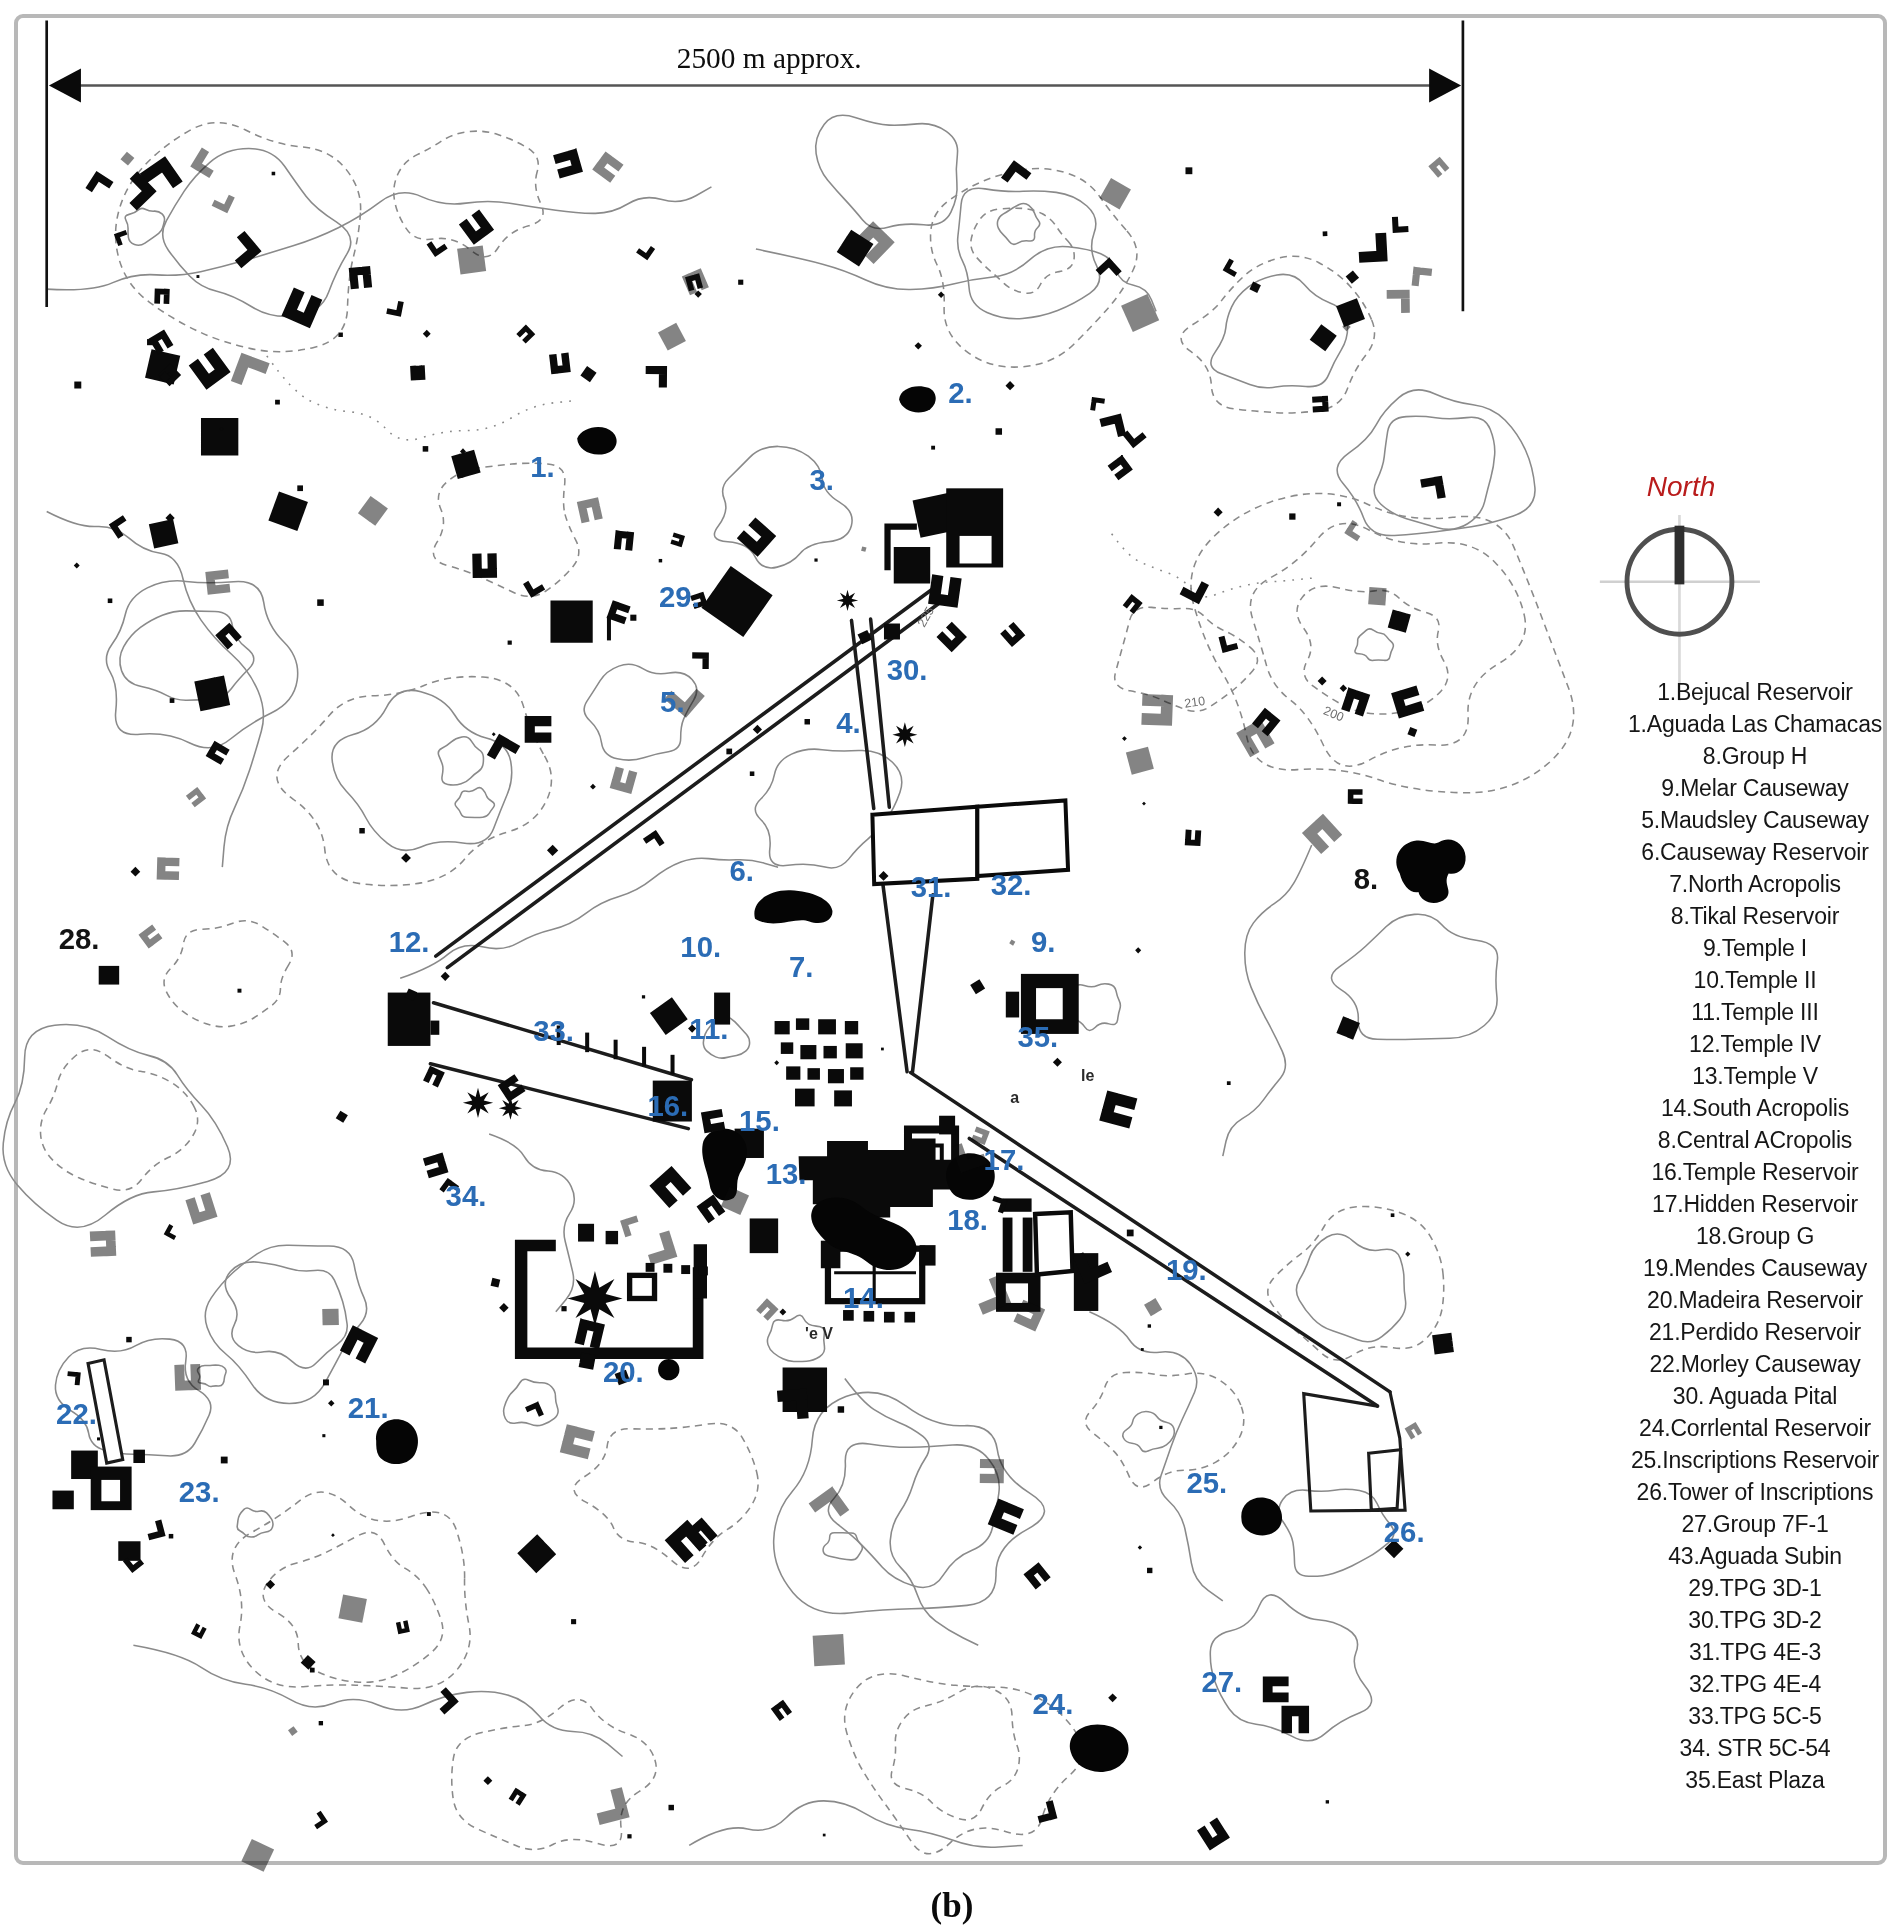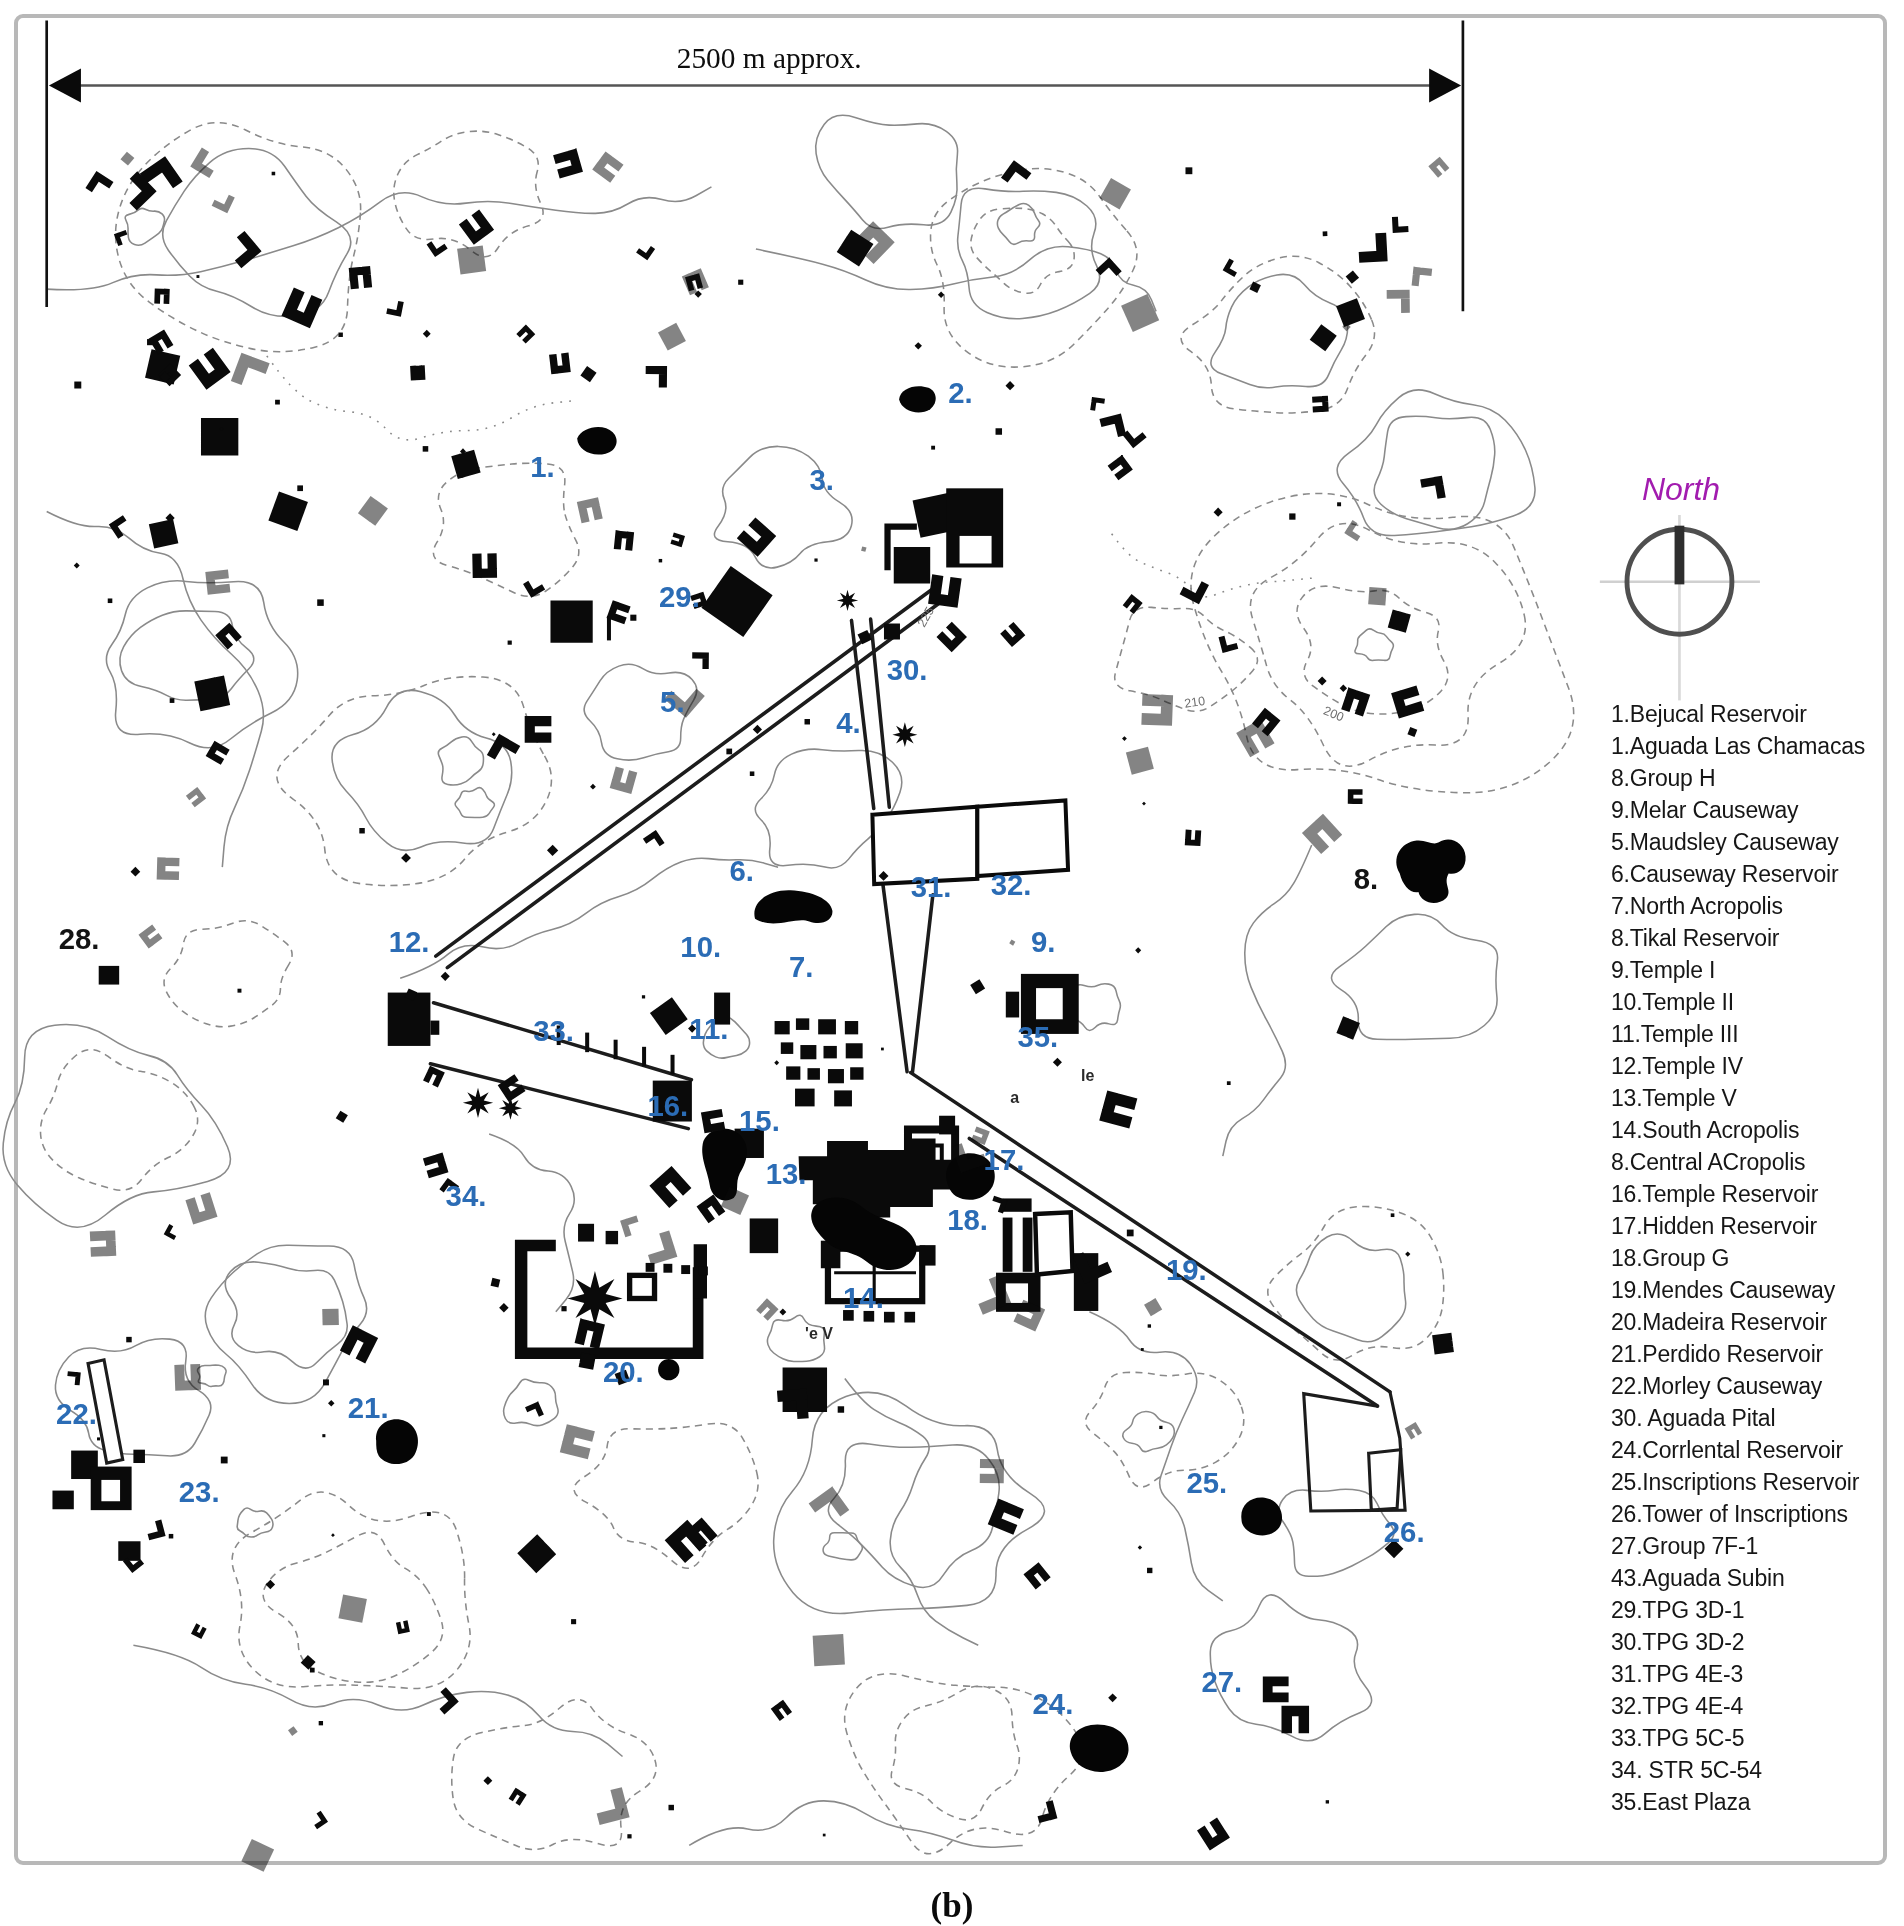--- a/index.html
+++ b/index.html
@@ -1,27 +1,27 @@
 <!DOCTYPE html>
 <html style="font-size:7.1px"><head>
 <meta charset="utf-8">
 <style>
   html,body{margin:0;padding:0;background:#ffffff;}
   body{width:1904px;height:1926px;position:relative;overflow:hidden;
        font-family:"Liberation Sans",sans-serif;}
   #frame{position:absolute;left:14.2px;top:14.2px;width:1865px;height:1843px;
          border:4.9px solid #b8b8b8;border-radius:9px;background:transparent;}
   #map-svg{position:absolute;left:0;top:0;width:1904px;height:1926px;}
-  #legend-panel{position:absolute;left:1611px;top:698px;width:288px;}
+  #legend-panel{position:absolute;left:1611px;top:676px;width:288px;text-align:center;}
   .legend-item{font-size:23px;line-height:32px;color:#161616;letter-spacing:-0.2px;
                white-space:nowrap;}
   #caption{position:absolute;left:0;top:1886px;width:1904px;text-align:center;
            font-family:"Liberation Serif",serif;font-weight:700;font-size:35px;color:#0a0a0a;}
   #north-title{position:absolute;left:1583px;top:471px;width:196px;text-align:center;
-           font-family:"Liberation Sans",sans-serif;font-style:italic;font-size:32px;color:#a21caf;}
+           font-family:"Liberation Sans",sans-serif;font-style:italic;font-size:28px;color:#b91c1c;}
 </style>
 </head>
 <body>
 
 <div id="frame"></div>
 
 <svg id="map-svg" viewBox="0 0 4282 4331" xmlns="http://www.w3.org/2000/svg">
 
   <g id="contours" fill="none" stroke="#8a8a8a" stroke-width="3.5">
       <path d="M810.7,477.9 Q807,530 795.2,575.7 Q783.4,621.4 781.5,692.7 Q779.6,764 705.8,781.3 Q632.1,798.6 564,783.8 Q495.8,769 440.6,742.5 Q385.4,716.1 335.6,679.2 Q285.7,642.3 268.8,586.1 Q251.8,530 267.4,473.3 Q283,416.6 325.7,371.2 Q368.4,325.8 427.8,292.4 Q487.2,259 551.2,291.7 Q615.2,324.5 678.8,330 Q742.3,335.6 778.4,380.7 Q814.4,425.9 810.7,477.9 Z" stroke-dasharray="16 12"></path>

